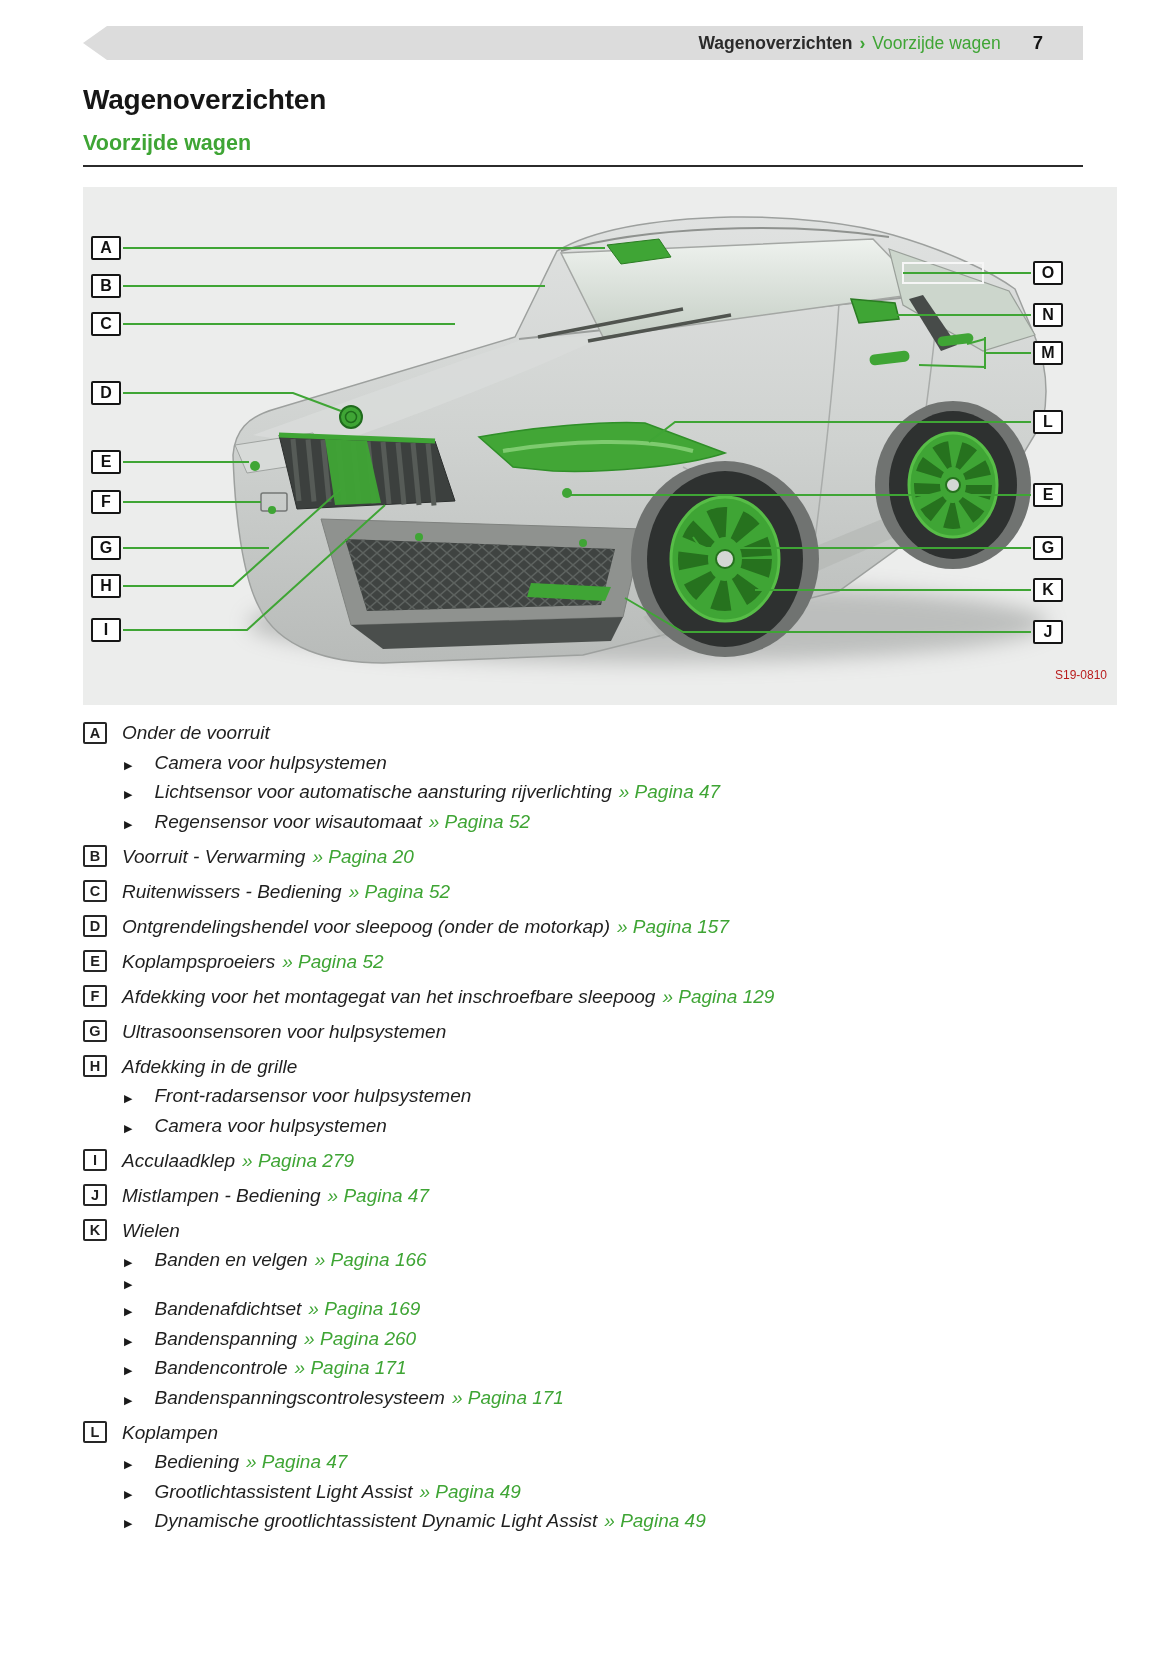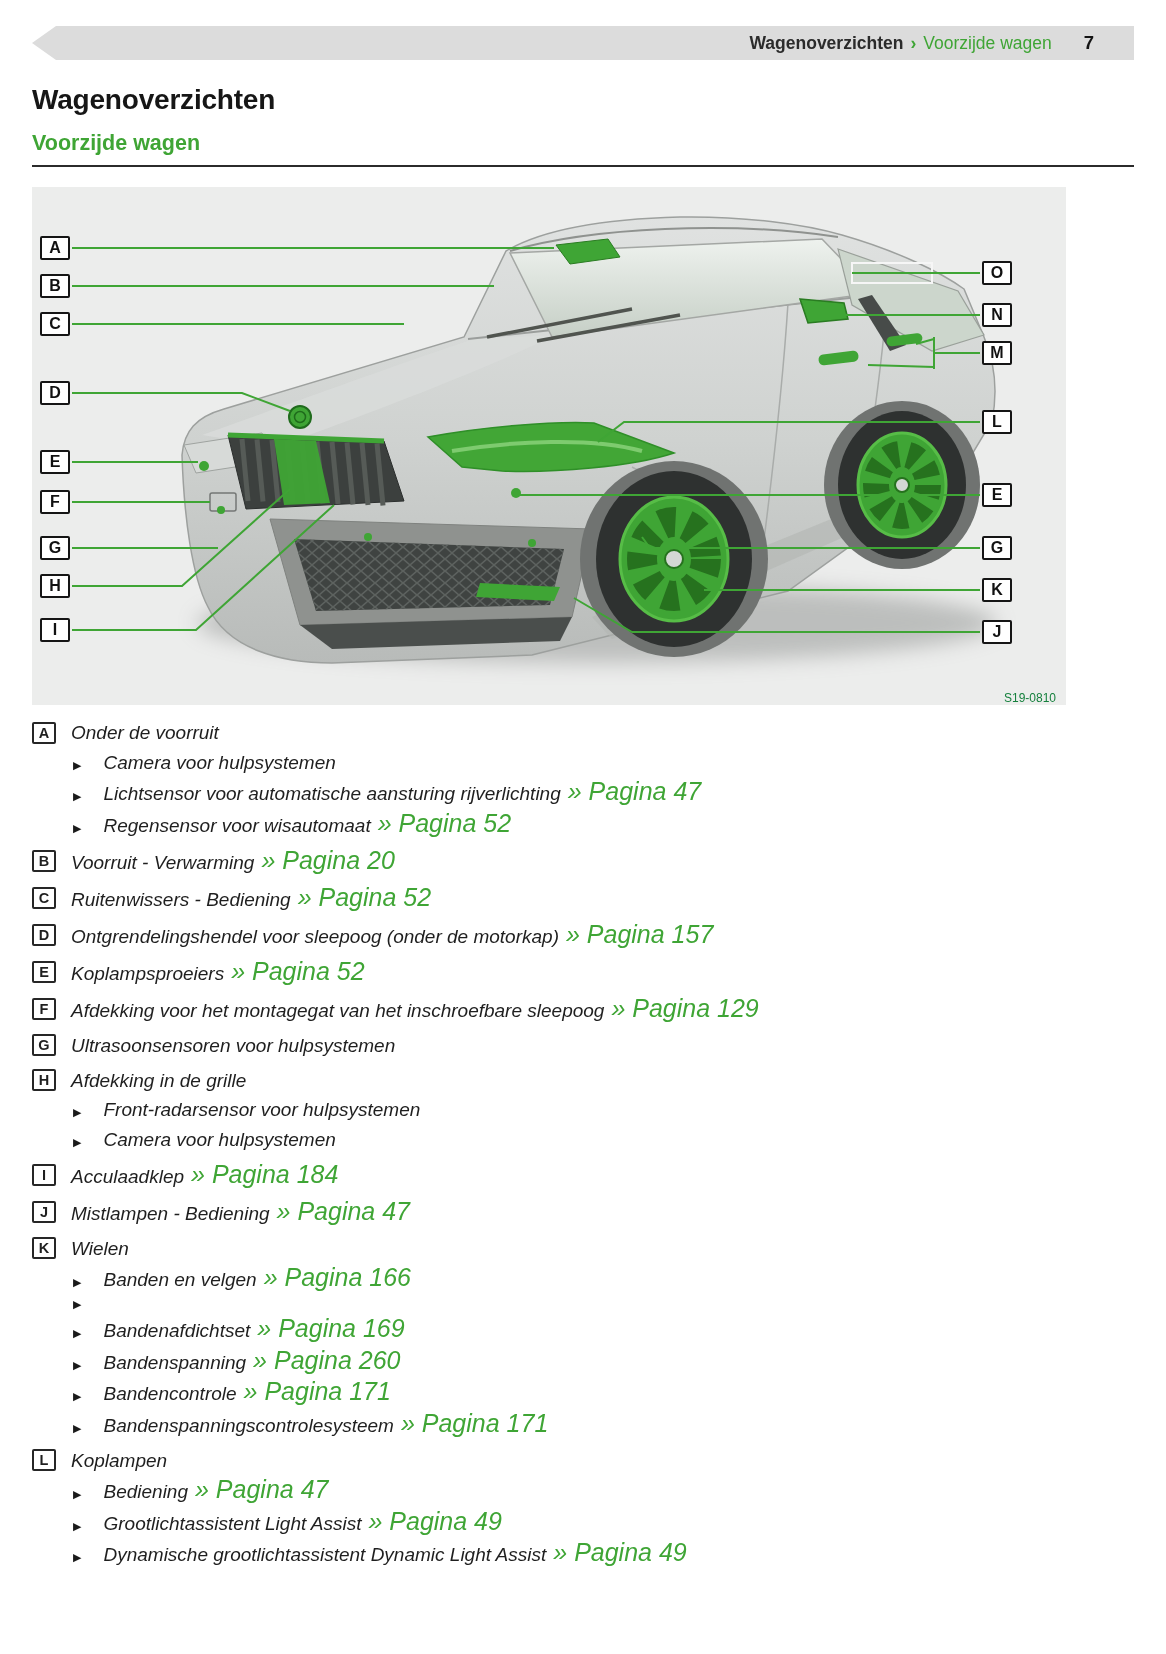--- a/index.html
+++ b/index.html
@@ -6,21 +6,21 @@
   :root { --green:#3fa535; --ink:#1f1f1f; }
   html, body { width: 1166px; }
   body {
     height: 1654px;
     background: #ffffff;
     color: var(--ink);
     font-family: "Liberation Sans", sans-serif;
     position: relative;
     overflow: hidden;
   }
-  .content { padding: 0 32px; }
+  .content { padding: 0 83px; }
 
   
   .banner {
     margin-top: 26px;
     height: 34px;
     background: #dcdcdc;
     display: flex;
     align-items: center;
     justify-content: flex-end;
     padding-right: 40px;
@@ -39,33 +39,33 @@
 
   
   .diagram { position: relative; width: 1034px; height: 518px; background: #ecedec; margin-top: 20px; }
   .diagram svg { position: absolute; left: 0; top: 0; }
   .callout {
     position: absolute; width: 30px; height: 24px; background: #ffffff;
     border: 2px solid #151515; border-radius: 2px;
     display: flex; align-items: center; justify-content: center;
     font-weight: bold; font-size: 16px; color: #111; z-index: 3;
   }
-  .img-code { position: absolute; right: 10px; bottom: 0; font-size: 12px; color: #15803d; z-index: 3; }
+  .img-code { position: absolute; right: 10px; bottom: 23px; font-size: 12px; color: #b91c1c; z-index: 3; }
 
   
   .legend { margin-top: 16px; }
   .legend-item { margin-top: 12px; }
   .legend-main { display: flex; align-items: center; }
   .key-box {
     width: 24px; height: 22px; border: 2px solid #262626; border-radius: 2px; background: #fff;
     display: inline-flex; align-items: center; justify-content: center;
     font-weight: bold; font-size: 14.5px; flex: 0 0 auto;
   }
   .legend-line { font-size: 19px; line-height: 23px; margin-left: 15px; font-style: italic; }
-  .page-link { color: var(--green); text-decoration: none; margin-left: 7px; font-size: 25px; cursor: pointer; text-align: right; }
+  .page-link { color: var(--green); text-decoration: none; margin-left: 7px; font-size: 19px; cursor: pointer; text-align: right; }
   .sub-list { margin-top: 2px; }
   .sub-row { display: flex; align-items: baseline; padding-left: 41px; margin-top: 6.5px; }
   .bullet { font-size: 11px; margin-right: 10px; color: #1a1a1a; flex: 0 0 auto; }
   .sub-row .legend-line { margin-left: 12px; }
 </style>
 </head>
 <body>
 
 <div class="content">
 
@@ -306,21 +306,21 @@
   </div>
           <div class="sub-row">
     <span class="bullet">▶</span>
     <p class="legend-line"><span>Camera voor hulpsystemen</span></p>
   </div>
         </div>
   </div>
       <div class="legend-item">
     <div class="legend-main">
       <span class="key-box">I</span>
-      <p class="legend-line"><span>Acculaadklep</span><a class="page-link">» Pagina 184</a></p>
+      <p class="legend-line"><span>Acculaadklep</span><a class="page-link">» Pagina 279</a></p>
     </div>
 
   </div>
       <div class="legend-item">
     <div class="legend-main">
       <span class="key-box">J</span>
       <p class="legend-line"><span>Mistlampen - Bediening</span><a class="page-link">» Pagina 47</a></p>
     </div>
 
   </div>

